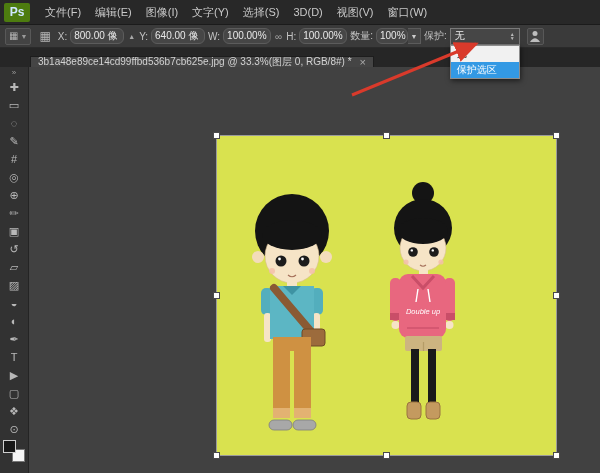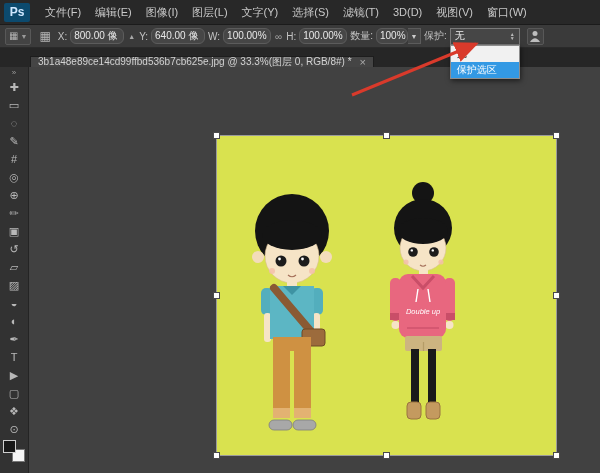--- a/index.html
+++ b/index.html
@@ -1,21 +1,21 @@
 <!DOCTYPE html>
 <html style="--canvas-bg: #414141; --image-bg: #d9e24f; --selection-blue: #3399e4; --arrow-red: #d93a2b; --logo-blue: #15589e;"><head>
 <meta charset="utf-8">
 <style>
   * { box-sizing: border-box; margin: 0; padding: 0; }
   html, body { width: 600px; height: 473px; overflow: hidden; }
   body { font-family: "Liberation Sans", "DejaVu Sans", sans-serif; background: #414141; position: relative; }
 
   
   .menubar { height: 25px; background: #282828; border-bottom: 1px solid #1b1b1b; display: flex; align-items: center; padding-left: 4px; }
-  .ps-logo { width: 26px; height: 19px; background: #0c4a6e; color: #cfe7ff; font-weight: bold; font-size: 12px; display: flex; align-items: center; justify-content: center; border-radius: 2px; margin-right: 8px; }
+  .ps-logo { width: 26px; height: 19px; background: #4d7c0f; color: #cfe7ff; font-weight: bold; font-size: 12px; display: flex; align-items: center; justify-content: center; border-radius: 2px; margin-right: 8px; }
   .menu-item { color: #c9c9c9; font-size: 11px; padding: 0 7px; line-height: 25px; cursor: default; white-space: nowrap; }
 
   
   .optionsbar { position: relative; z-index: 40; height: 23px; background: #3a3a3a; border-bottom: 1px solid #2a2a2a; display: flex; align-items: center; gap: 3px; padding: 0 5px; font-size: 11px; color: #bdbdbd; }
   .tool-preset { display: flex; align-items: center; gap: 2px; background: #434343; border: 1px solid #585858; border-radius: 2px; height: 17px; padding: 0 3px; margin-right: 3px; }
   .tp-ic, .ref-ic { color: #b5b5b5; font-size: 10px; line-height: 10px; }
   .tp-ar { color: #999; font-size: 7px; }
   .ref-ic { margin: 0 4px 0 2px; font-size: 12px; }
   .flabel { font-size: 10px; color: #c2c2c2; white-space: nowrap; }
   .field { background: #464646; border: 1px solid #5c5c5c; border-radius: 6px; color: #e8e8e8; font-size: 10px; height: 16px; line-height: 14px; padding: 0 3px; white-space: nowrap; overflow: hidden; }
@@ -56,24 +56,22 @@
 </style>
 </head>
 <body>
 
 <div class="menubar">
   <div class="ps-logo">Ps</div>
   <div id="menu-items" style="display:flex;justify-content:flex-end;">
       <span class="menu-item">文件(F)</span>
       <span class="menu-item">编辑(E)</span>
       <span class="menu-item">图像(I)</span>
-      <span class="menu-item">图层(L)</span>
       <span class="menu-item">文字(Y)</span>
       <span class="menu-item">选择(S)</span>
-      <span class="menu-item">滤镜(T)</span>
       <span class="menu-item">3D(D)</span>
       <span class="menu-item">视图(V)</span>
       <span class="menu-item">窗口(W)</span>
     </div>
 </div>
 
 <div class="optionsbar">
   <div class="tool-preset">
     <span class="tp-ic">▦</span>
     <span class="tp-ar">▼</span>

